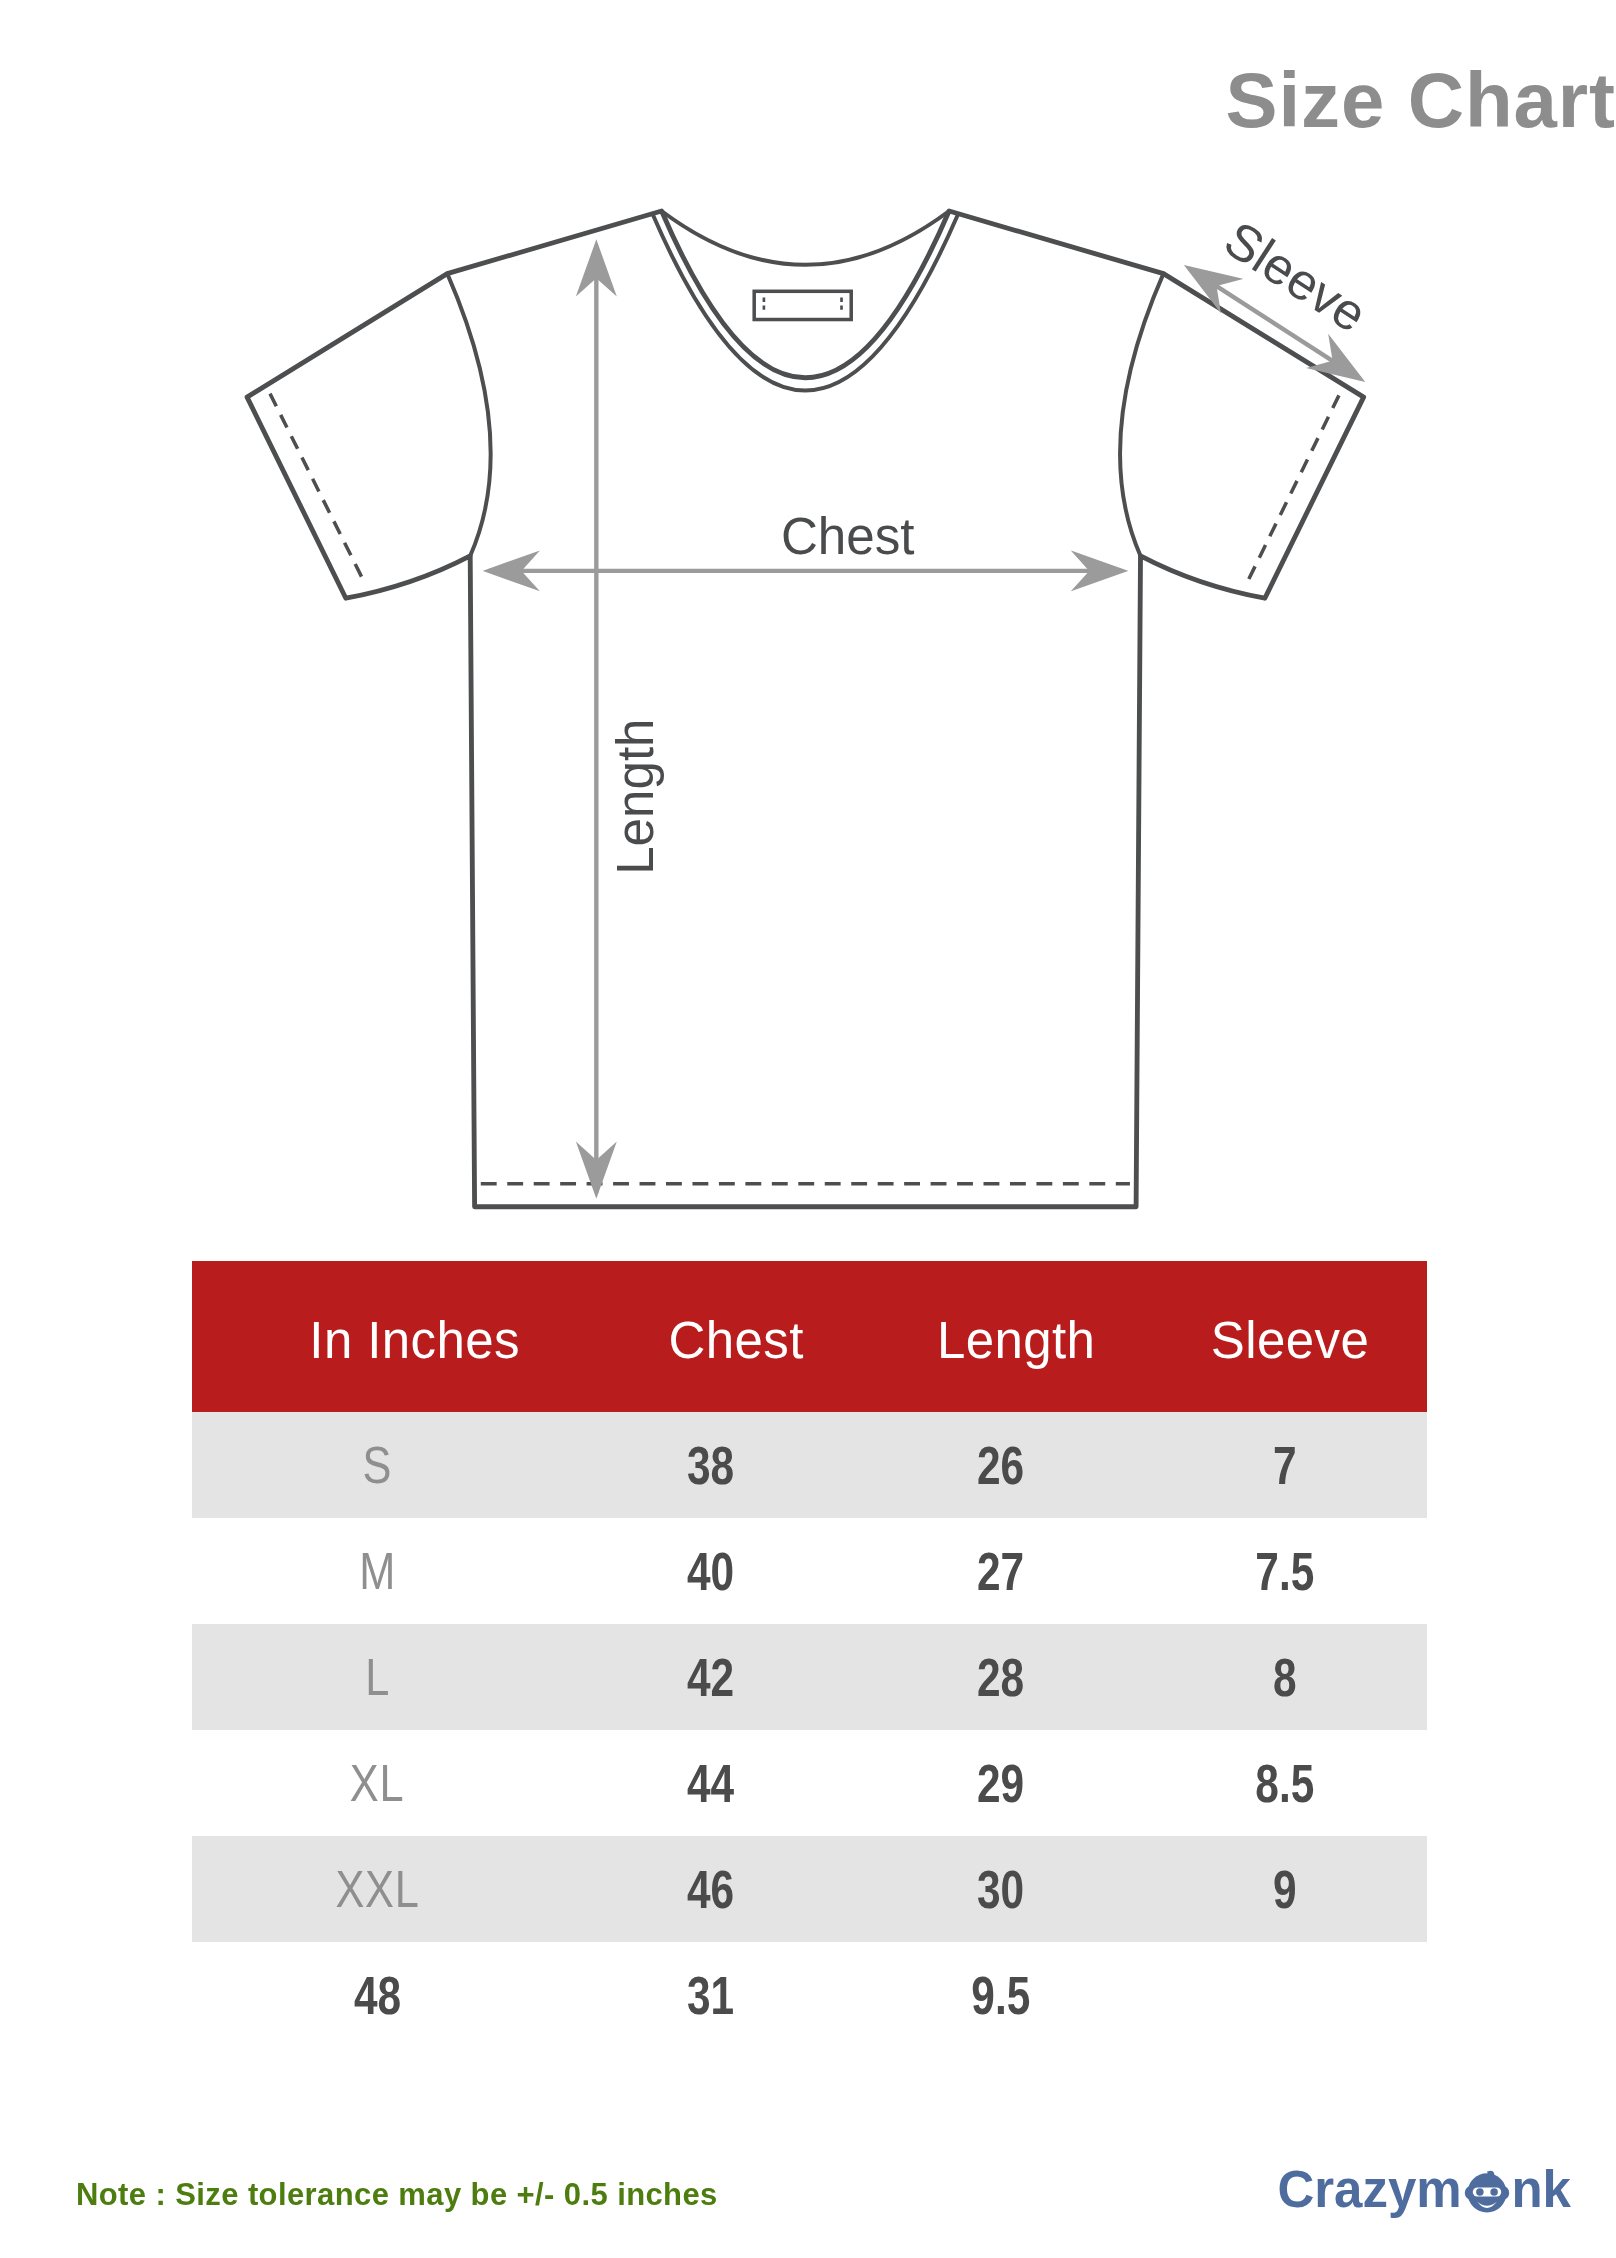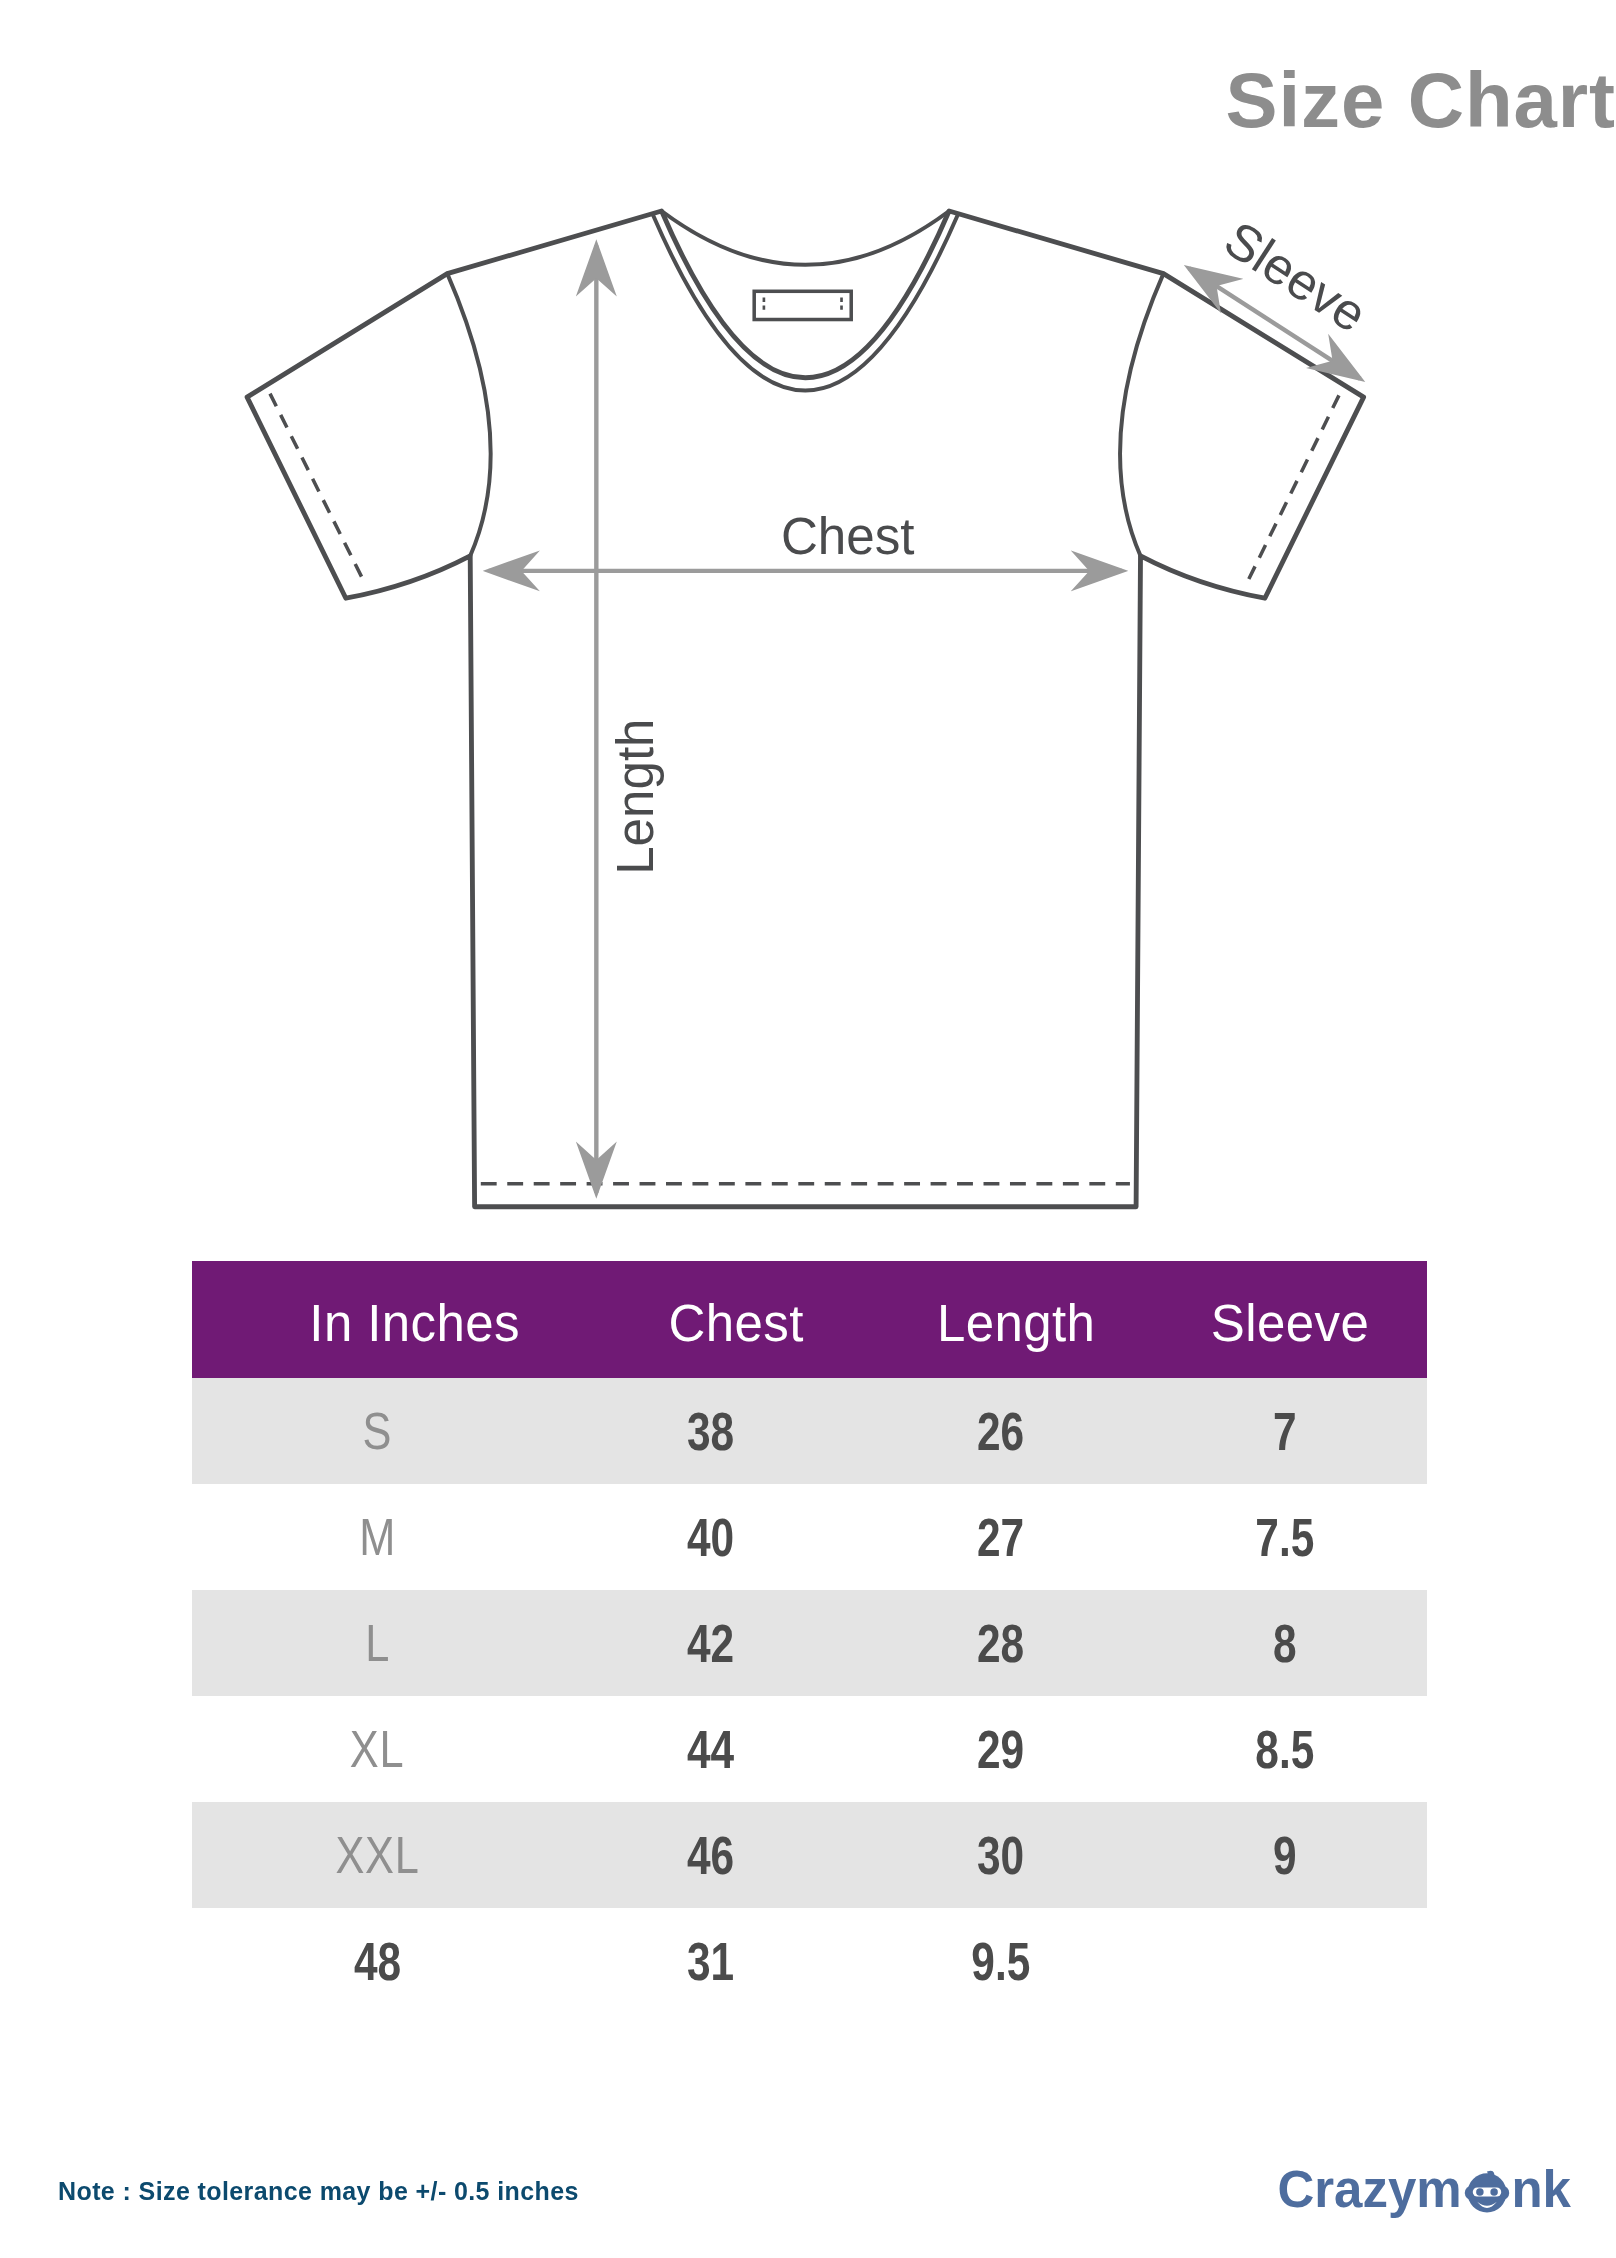--- a/index.html
+++ b/index.html
@@ -21,21 +21,21 @@
   .diagram{
     position:absolute;left:0;top:159px;width:1616px;height:1076px;
   }
   
   .size-table{
     position:absolute;left:192px;top:1261px;width:1235px;
   }
   .t-header{
     display:grid;grid-template-columns:30% 24% 23% 23%;
     align-items:center;
-    height:117px;background:#701a75;padding-left:44px;
+    height:151px;background:#b91c1c;padding-left:44px;
   }
   .t-header .cell{
     text-align:center;color:#ffffff;
     font-size:51px;font-weight:500;letter-spacing:0.4px;
     padding-top:7px;
   }
   .t-row{
     display:grid;grid-template-columns:30% 24% 23% 23%;
     align-items:center;
     height:106px;background:#ffffff;
@@ -45,22 +45,22 @@
   .size-label{
     display:inline-block;transform:scaleX(0.85);
     font-size:51px;font-weight:400;color:#8f8f8f;letter-spacing:0.9px;
   }
   .num{
     display:inline-block;transform:scaleX(0.8);
     font-size:53px;font-weight:700;color:#4b4b4b;
   }
   
   .note{
-    position:absolute;left:58px;top:2177px;
-    font-size:25px;font-weight:700;color:#0c4a6e;letter-spacing:0.4px;
+    position:absolute;left:76px;top:2177px;
+    font-size:31px;font-weight:700;color:#4d7c0f;letter-spacing:0.4px;
   }
   .logo{
     position:absolute;right:45px;top:2160px;
     display:flex;align-items:center;
     color:#4e6d9e;font-size:51px;font-weight:800;letter-spacing:0px;
   }
   .logo .monkey{width:48px;height:48px;margin:5.3px 0.9px 0 0.9px;}
 </style>
 </head>
 <body>

